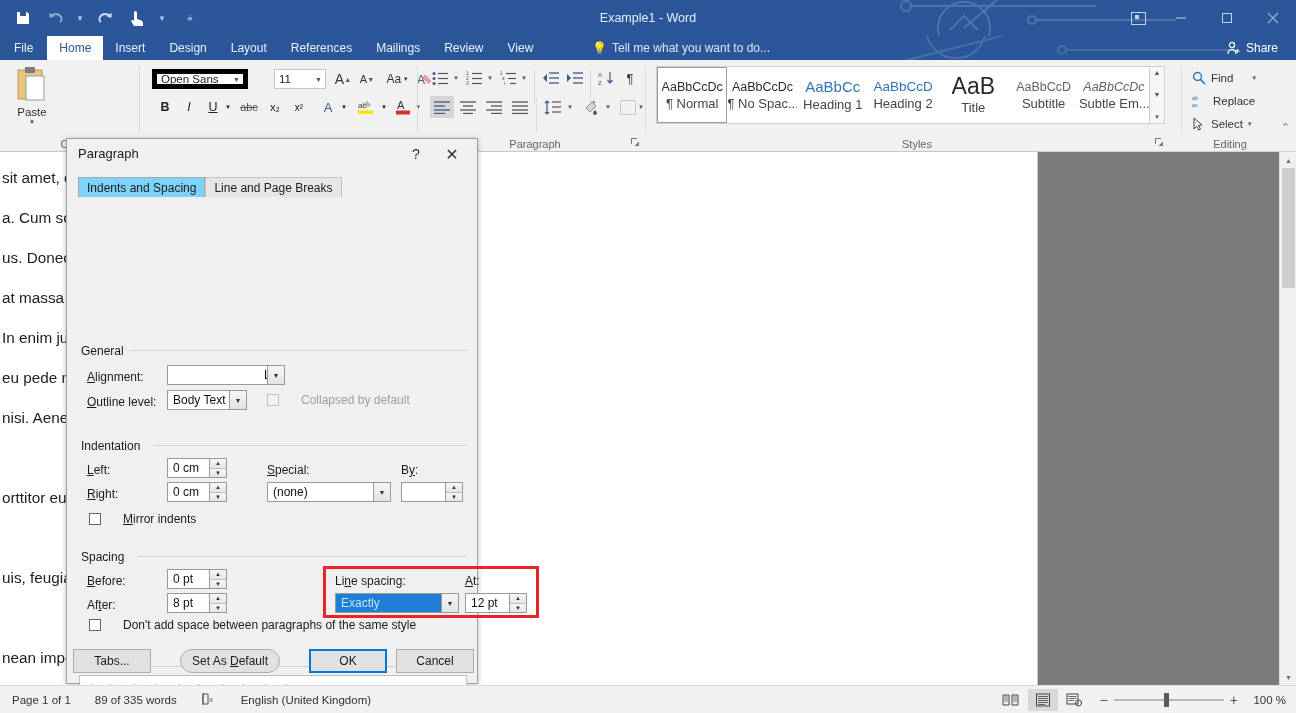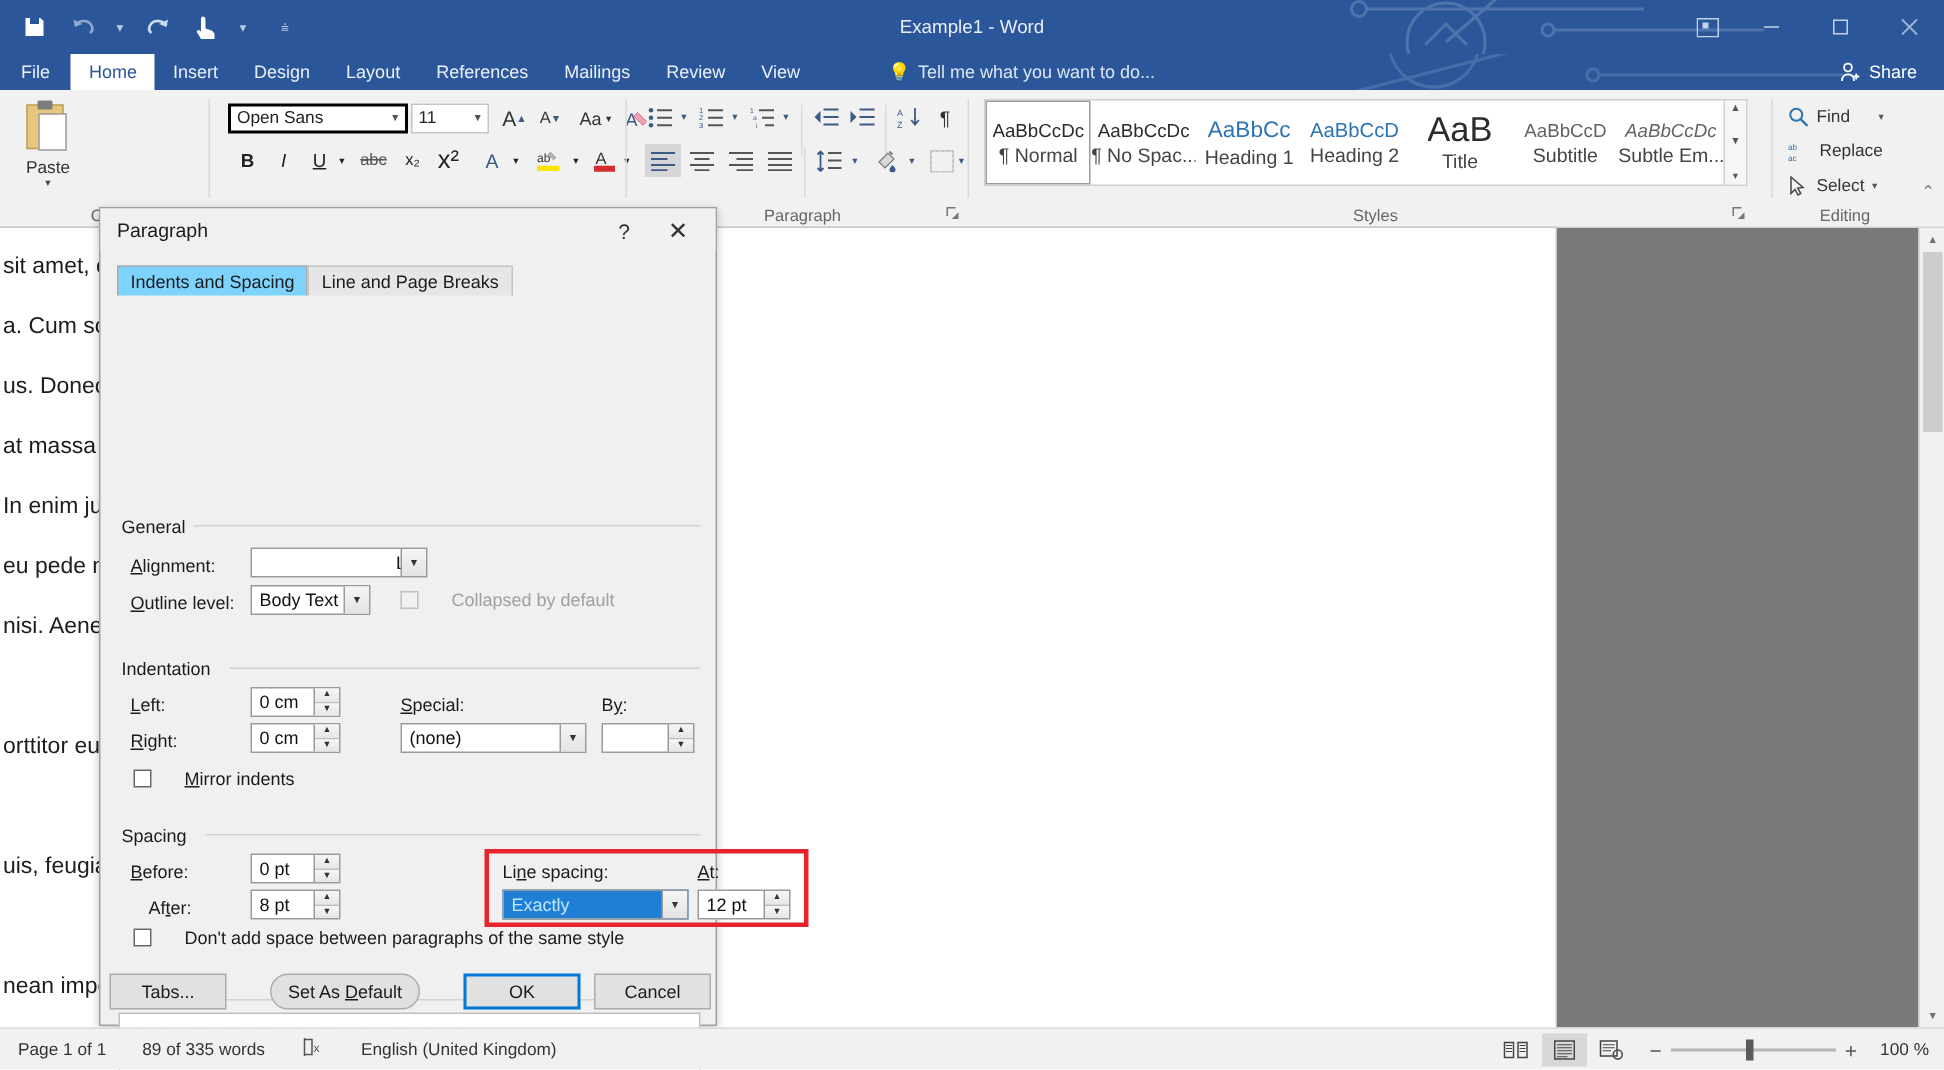--- a/index.html
+++ b/index.html
@@ -77,22 +77,22 @@
   .g-clip{ left:0; width:140px; }
   .paste-btn{ position:absolute; left:6px; top:6px; width:52px; height:62px;
      display:flex; flex-direction:column; align-items:center; justify-content:flex-start; }
   .paste-lbl{ font-size:11.5px; color:#333; margin-top:2px; }
   .clip-items{ position:absolute; left:58px; top:8px; }
   .clip-item{ display:flex; align-items:center; gap:6px; height:20px; font-size:11.5px; color:#333; }
 
   
   .g-font{ left:146px; width:272px; }
   .fontname{
-    position:absolute; left:6px; top:9px; width:120px; height:20px;
-    border:2px solid #000000; background:#fff; font-size:11.5px;
+    position:absolute; left:6px; top:9px; width:96px; height:20px;
+    border:5px solid #000000; background:#fff; font-size:11.5px;
     display:flex; align-items:center; padding-left:4px; color:#222;
   }
   .fontsize{
     position:absolute; left:128px; top:9px; width:52px; height:20px;
     border:1px solid #c6c6c6; background:#fff; font-size:11.5px;
     display:flex; align-items:center; padding-left:4px; color:#222;
   }
   .cbx-arrow{ position:absolute; right:3px; top:50%; transform:translateY(-50%); font-size:7px; color:#555;}
   .ftool{ position:absolute; display:flex; align-items:center; justify-content:center;
           font-size:12px; color:#333; height:22px; }
@@ -404,21 +404,21 @@
         <u>U</u>
       </div>
     <div class="fbtn" style="left:76px; width:12px; font-size:7px;">▾</div>
     <div class="fbtn" style="left:90px; width:26px;">
         <s style="font-size:11px;color:#555;">abc</s>
       </div>
     <div class="fbtn" style="left:118px; width:22px;">
         <span style="font-size:11px;">x₂</span>
       </div>
     <div class="fbtn" style="left:142px; width:22px;">
-        <span style="font-size:17px;">x²</span>
+        <span style="font-size:10px;">x²</span>
       </div>
     <div class="fbtn" style="left:172px; width:20px; color:#3b5a86;">
         <span style="font-size:13px;">A</span>
       </div>
     <div class="fbtn" style="left:192px; width:12px; font-size:7px;">▾</div>
     <div class="fbtn" style="left:208px; width:24px;">
       <svg width="18" height="18" viewBox="0 0 18 18">
         <text x="1" y="10" font-size="8" fill="#333" font-family="Liberation Sans">ab</text>
         <path d="M10 3l4 4-2 2-4-4z" fill="#b0b0b0"></path>
         <rect x="1" y="12.5" width="15" height="3.5" fill="#ffe400"></rect>
@@ -769,21 +769,21 @@
 
   <div class="flabel" style="left:20px; top:435px;"><u class="acc">B</u>efore:</div>
   <div class="fieldbox" style="left:100px; top:430px; width:60px; height:20px;">
     <span class="v">0 pt</span>
     <span class="spin">
         <div>▲</div>
         <div>▼</div>
       </span>
   </div>
 
-  <div class="flabel" style="left:32px; top:459px;">Af<u class="acc">t</u>er:</div>
+  <div class="flabel" style="left:20px; top:459px;">Af<u class="acc">t</u>er:</div>
   <div class="fieldbox" style="left:100px; top:454px; width:60px; height:20px;">
     <span class="v">8 pt</span>
     <span class="spin">
         <div>▲</div>
         <div>▼</div>
       </span>
   </div>
 
   <div class="flabel" style="left:268px; top:435px;">Li<u class="acc">n</u>e spacing:</div>
   <div class="fieldbox selected-combo" style="left:268px; top:454px; width:124px; height:20px;">

